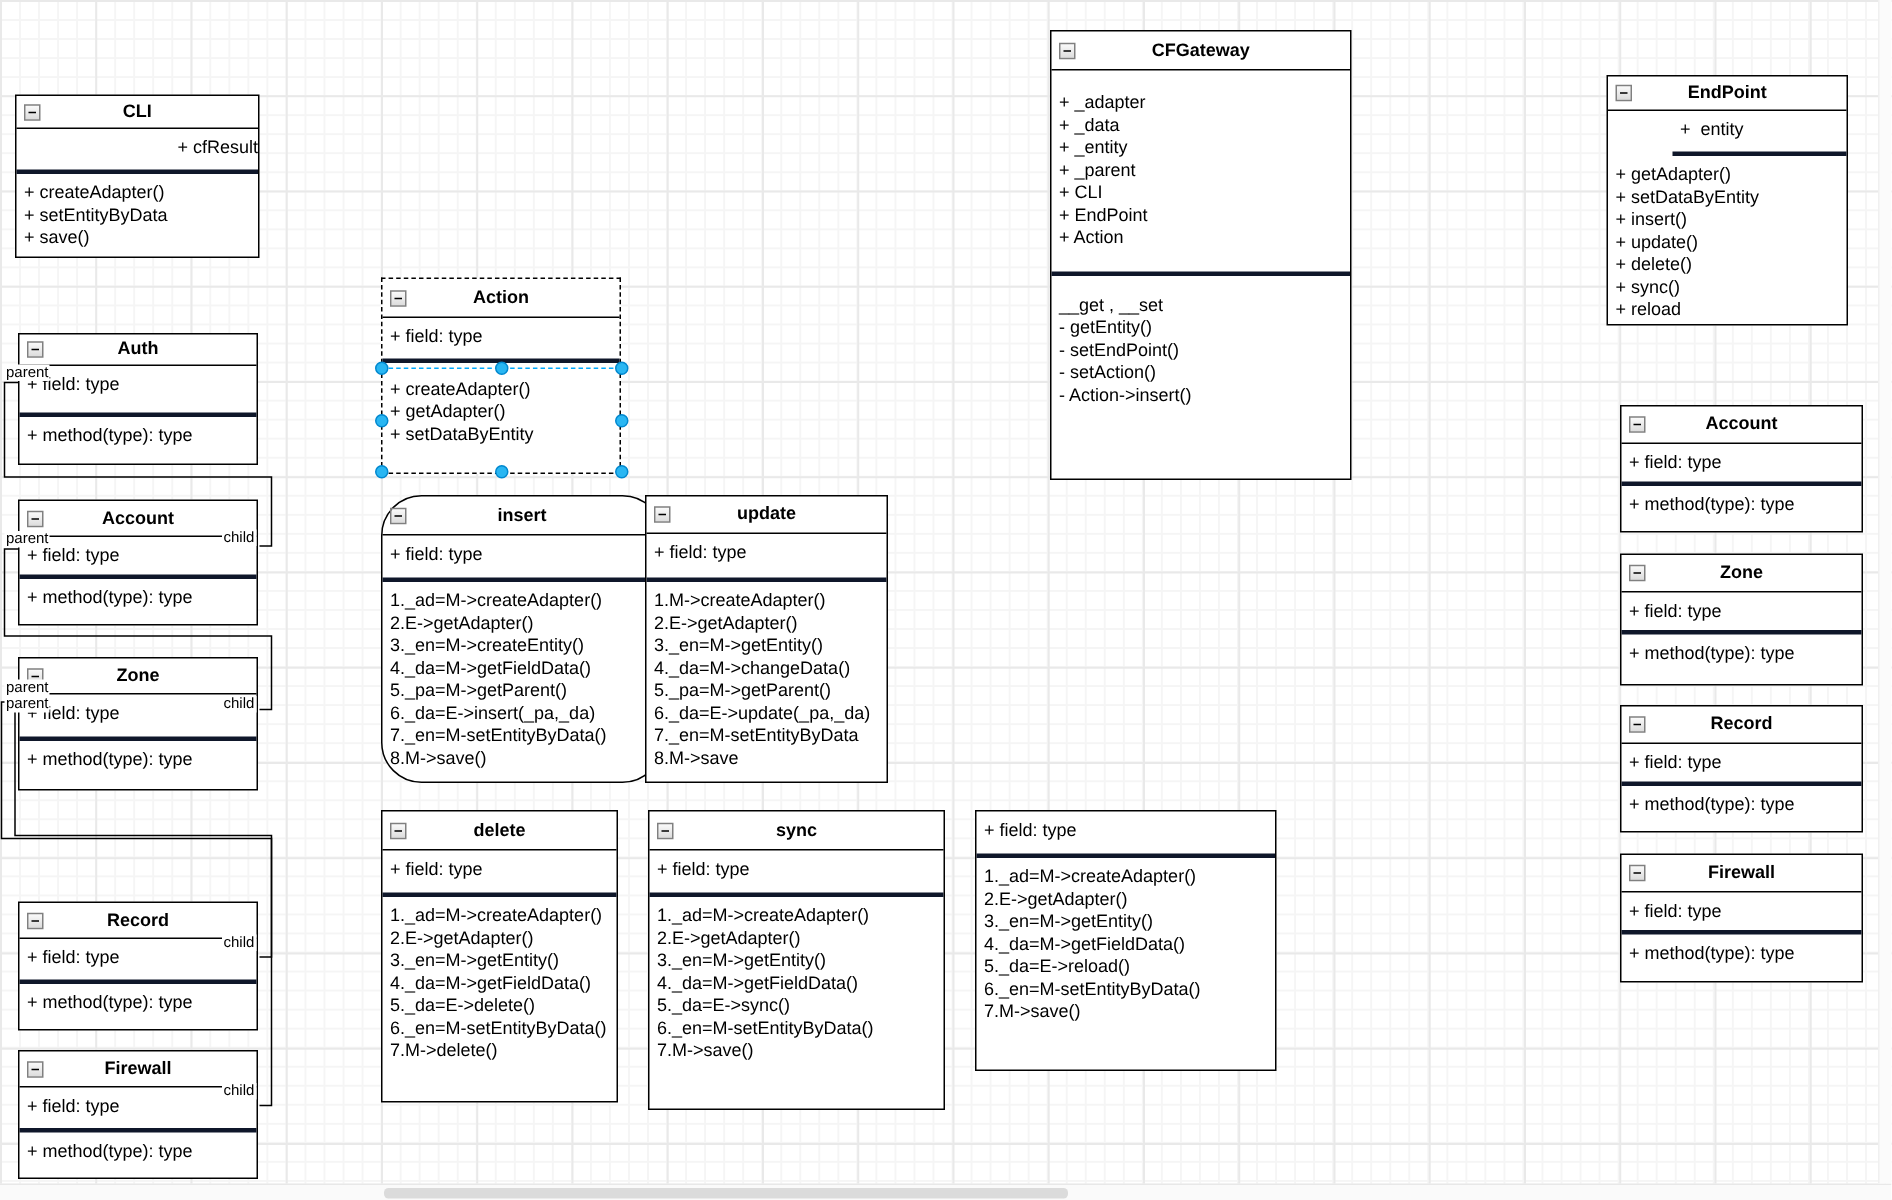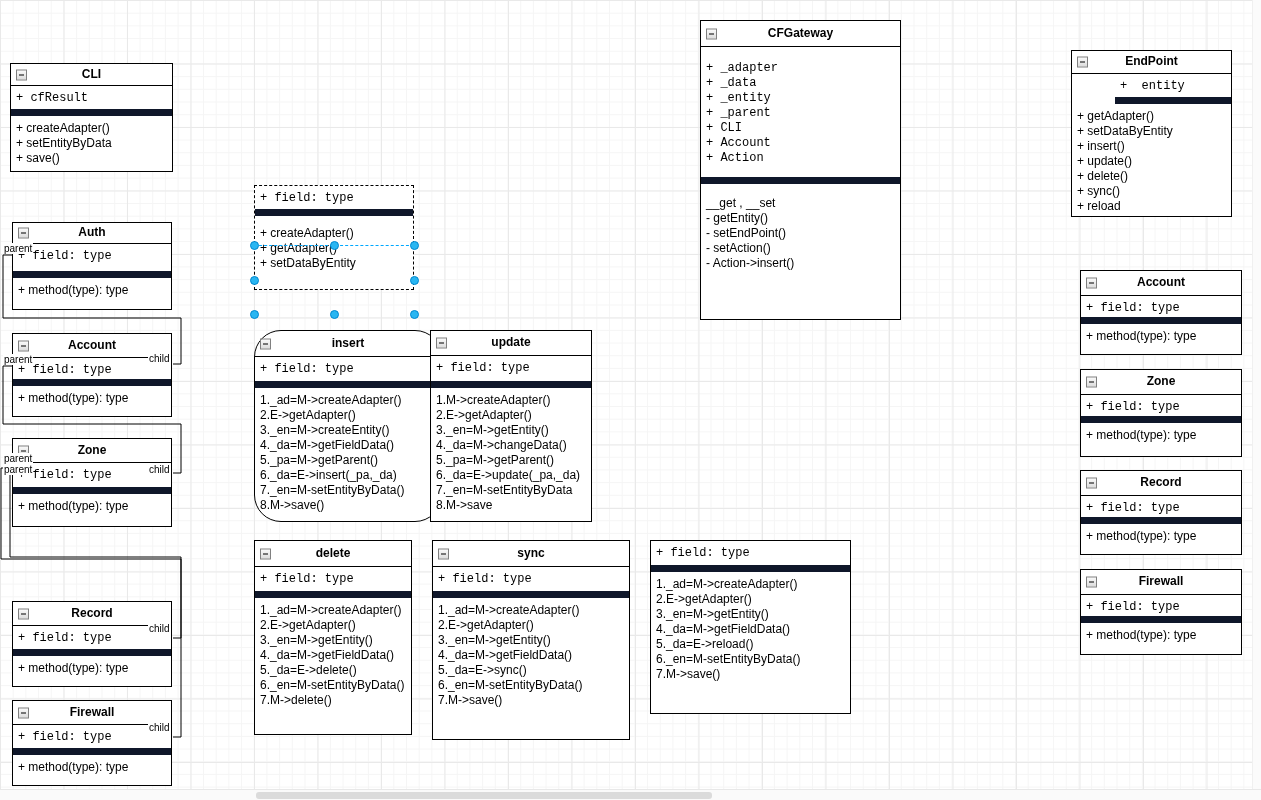--- a/index.html
+++ b/index.html
@@ -14,21 +14,21 @@
     background-size:63.5px 63.5px,63.5px 63.5px,12.7px 12.7px,12.7px 12.7px;
   }
   svg.edges{position:absolute;left:0;top:0;pointer-events:none;}
   svg.edges polyline{fill:none;stroke:#000;stroke-width:1;pointer-events:stroke;}
   .uml{position:absolute;background:#fff;border:1px solid #000;box-sizing:border-box;
        font-size:12px;color:#000;}
   .uml.dashed{border-style:dashed;}
   .titlebar{position:relative;border-bottom:1px solid #000;font-weight:bold;text-align:center;
             box-sizing:border-box;overflow:hidden;}
   .comp{box-sizing:border-box;overflow:hidden;}
-  .comp.fields{border-bottom:7px solid #0f172a;font-family:Liberation Mono, monospace;}
+  .comp.fields{border-bottom:3px solid #0f172a;}
   .line{padding-left:5px;line-height:15px;white-space:pre;}
   .collapse{position:absolute;left:5px;top:50%;transform:translateY(-50%);width:11px;height:11px;
             border:1px solid #808080;background:linear-gradient(#fafafa,#dcdcdc);box-sizing:border-box;}
   .collapse::after{content:"";position:absolute;left:2px;right:2px;top:4px;height:1px;background:#000;}
   .elabel{position:absolute;font-size:10px;line-height:11px;background:#fff;padding:0 1px;z-index:6;}
   .selline{position:absolute;height:0;border-top:1px dashed var(--sel,#00a8ff);z-index:7;}
   .handle{position:absolute;width:9px;height:9px;border-radius:50%;box-sizing:border-box;z-index:8;
           background:var(--handle-fill,#29b6f2);border:1px solid var(--handle-stroke,#0088cf);}
   .hscroll{position:absolute;left:0;bottom:0;width:1261px;height:11px;background:#fafafa;
            border-top:1px solid #e8e8e8;box-sizing:border-box;z-index:9;}
@@ -41,21 +41,21 @@
 
 <div id="stage">
     <svg class="edges" width="1261" height="800">
       <polyline points="12,255 3,255 3,318 181,318 181,364 173,364"></polyline>
       <polyline points="12,366 3,366 3,424 181,424 181,473 173,473"></polyline>
       <polyline points="12,457 10,457 10,557 181,557 181,638 173,638"></polyline>
       <polyline points="12,468 1,468 1,559 181,559 181,737 173,737"></polyline>
     </svg>
     <div class="uml" style="left: 10px; top: 51px; width: 163px; margin-top: 12px;">
       <div class="titlebar" style="height: 22px; line-height: 20px;"><span class="collapse"></span><span>CLI</span></div>
-      <div class="comp fields" style="height: 30px; padding-top: 5px;">
+      <div class="comp fields" style="height: 30px; padding-top: 5px; text-align: right;">
         <div class="line">+ cfResult</div>
       </div>
       <div class="comp methods" style="height: 55px; padding-top: 5px;">
         <div class="line">+ createAdapter()</div>
         <div class="line">+ setEntityByData</div>
         <div class="line">+ save()</div>
       </div>
     </div>
     <div class="uml" style="left: 12px; top: 222px; width: 160px;">
       <div class="titlebar" style="height: 21px; line-height: 19px;"><span class="collapse"></span><span>Auth</span></div>
@@ -96,20 +96,21 @@
     <div class="uml" style="left: 12px; top: 700px; width: 160px;">
       <div class="titlebar" style="height: 24px; line-height: 22px;"><span class="collapse"></span><span>Firewall</span></div>
       <div class="comp fields" style="height: 30px; padding-top: 5px;">
         <div class="line">+ field: type</div>
       </div>
       <div class="comp methods" style="height: 30px; padding-top: 5px;">
         <div class="line">+ method(type): type</div>
       </div>
     </div>
     <div class="uml dashed" style="left: 254px; top: 185px; width: 160px;">
+      <div class="titlebar" style="height: 26px; line-height: 24px;"><span class="collapse"></span><span>Action</span></div>
       <div class="comp fields" style="height: 30px; padding-top: 5px;">
         <div class="line">+ field: type</div>
       </div>
       <div class="comp methods" style="height: 73px; padding-top: 10px;">
         <div class="line">+ createAdapter()</div>
         <div class="line">+ getAdapter()</div>
         <div class="line">+ setDataByEntity</div>
       </div>
     </div>
     <div class="uml" style="left: 254px; top: 330px; width: 188px; border-radius: 27px;">
@@ -189,21 +190,21 @@
       </div>
     </div>
     <div class="uml" style="left: 700px; top: 20px; width: 201px;">
       <div class="titlebar" style="height: 26px; line-height: 24px;"><span class="collapse"></span><span>CFGateway</span></div>
       <div class="comp fields" style="height: 137px; padding-top: 14px;">
         <div class="line">+ _adapter</div>
         <div class="line">+ _data</div>
         <div class="line">+ _entity</div>
         <div class="line">+ _parent</div>
         <div class="line">+ CLI</div>
-        <div class="line">+ Account</div>
+        <div class="line">+ EndPoint</div>
         <div class="line">+ Action</div>
       </div>
       <div class="comp methods" style="height: 135px; padding-top: 12px;">
         <div class="line">__get , __set</div>
         <div class="line">- getEntity()</div>
         <div class="line">- setEndPoint()</div>
         <div class="line">- setAction()</div>
         <div class="line">- Action-&gt;insert()</div>
       </div>
     </div>

